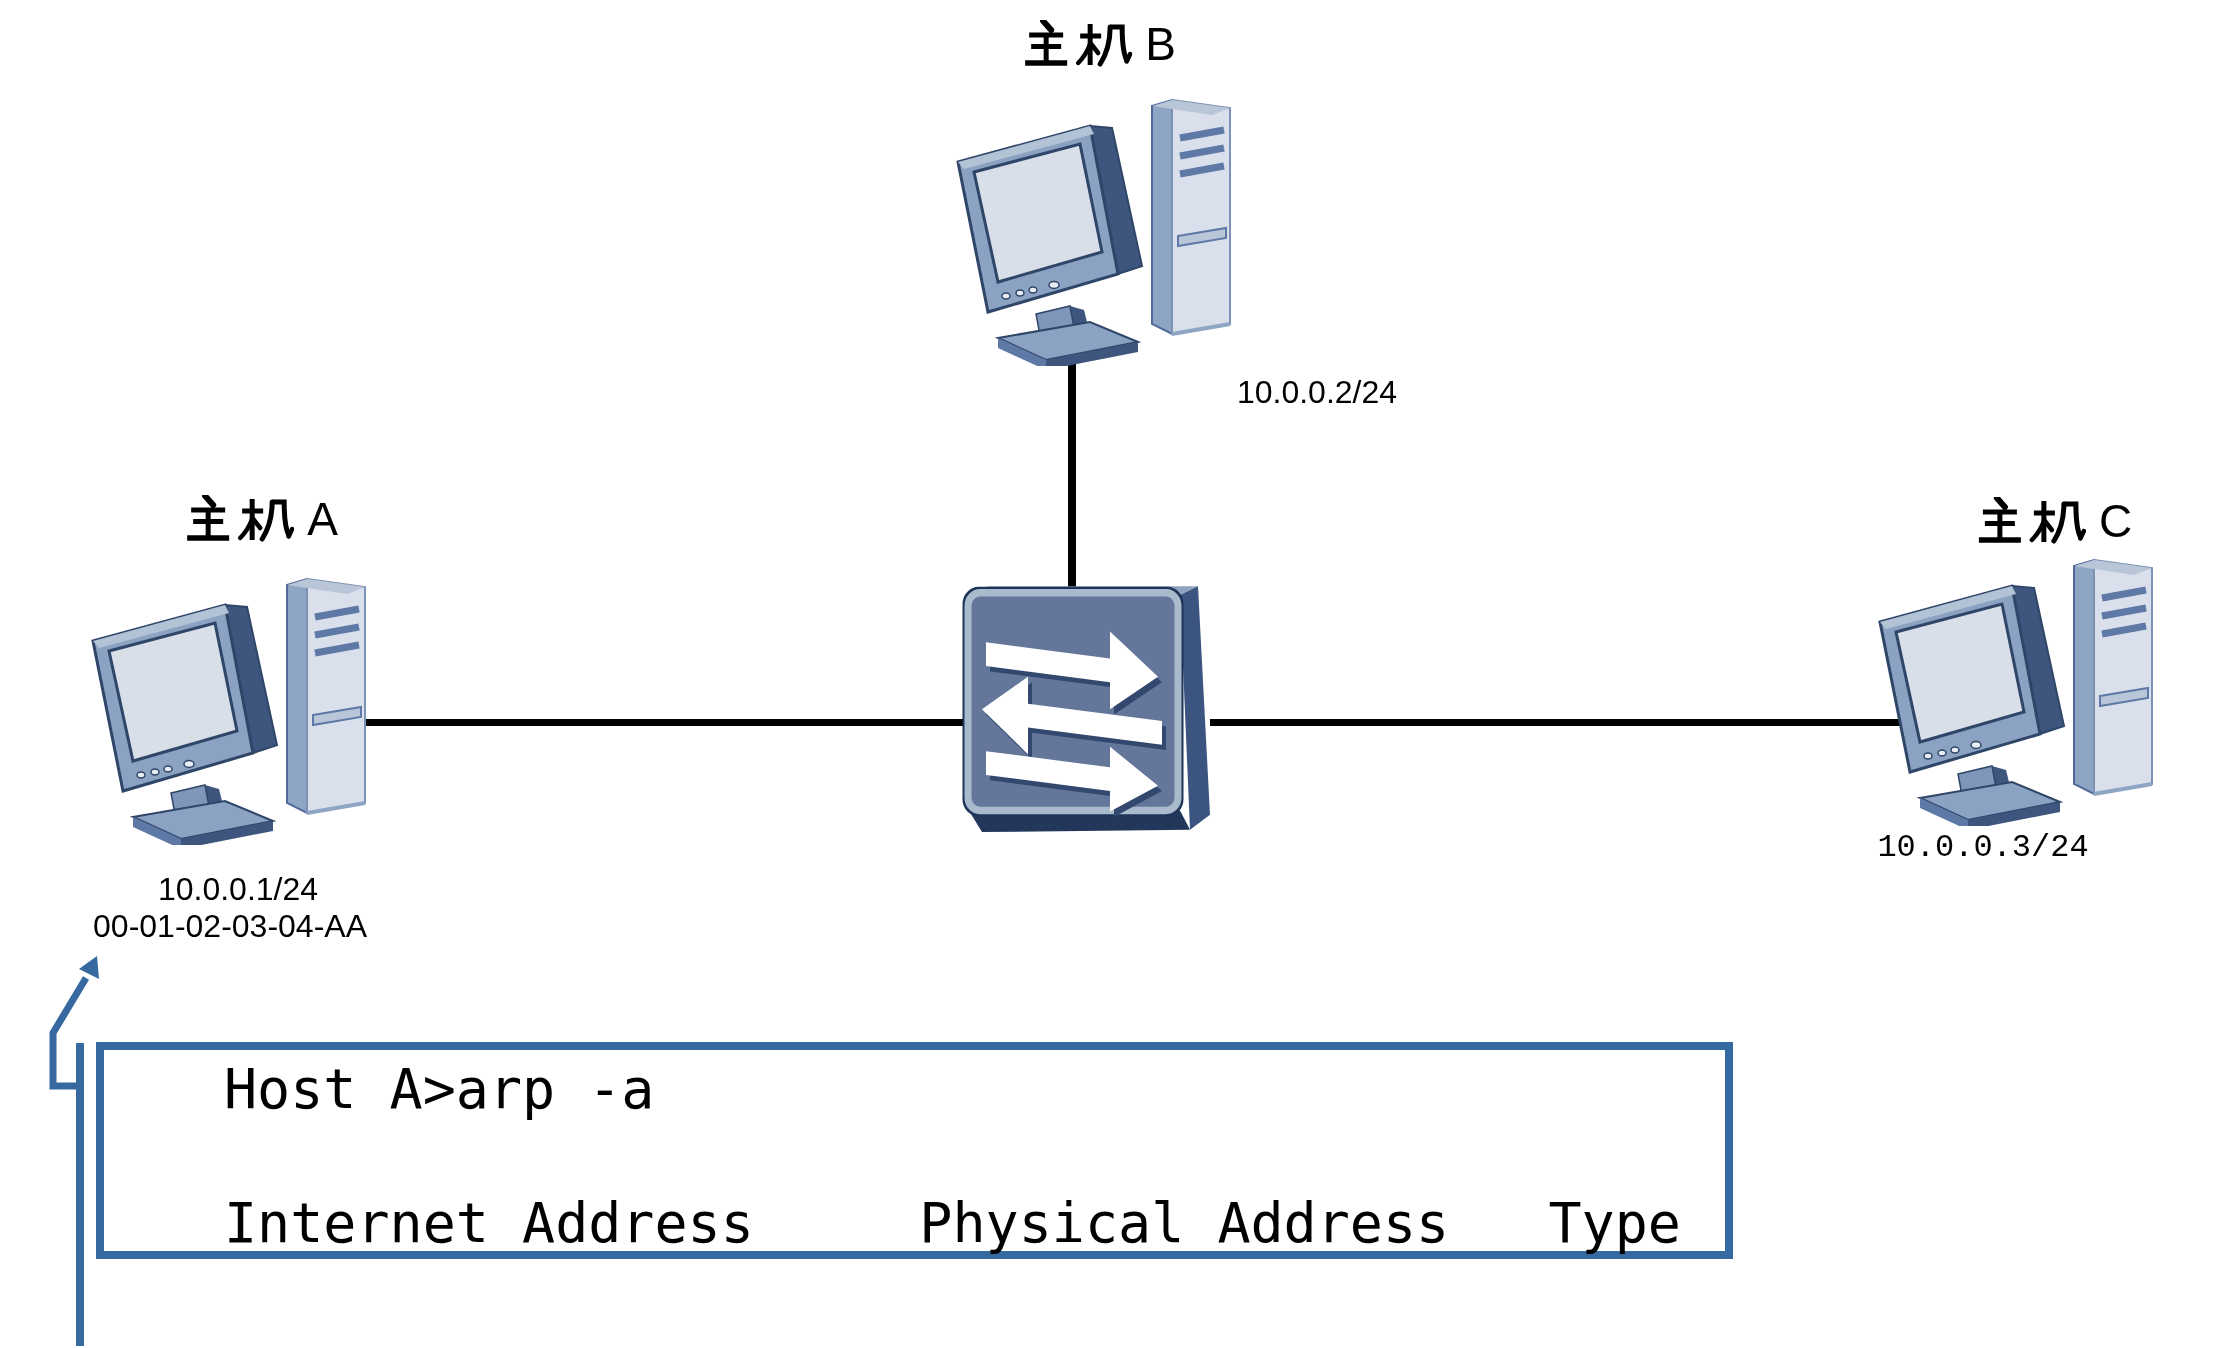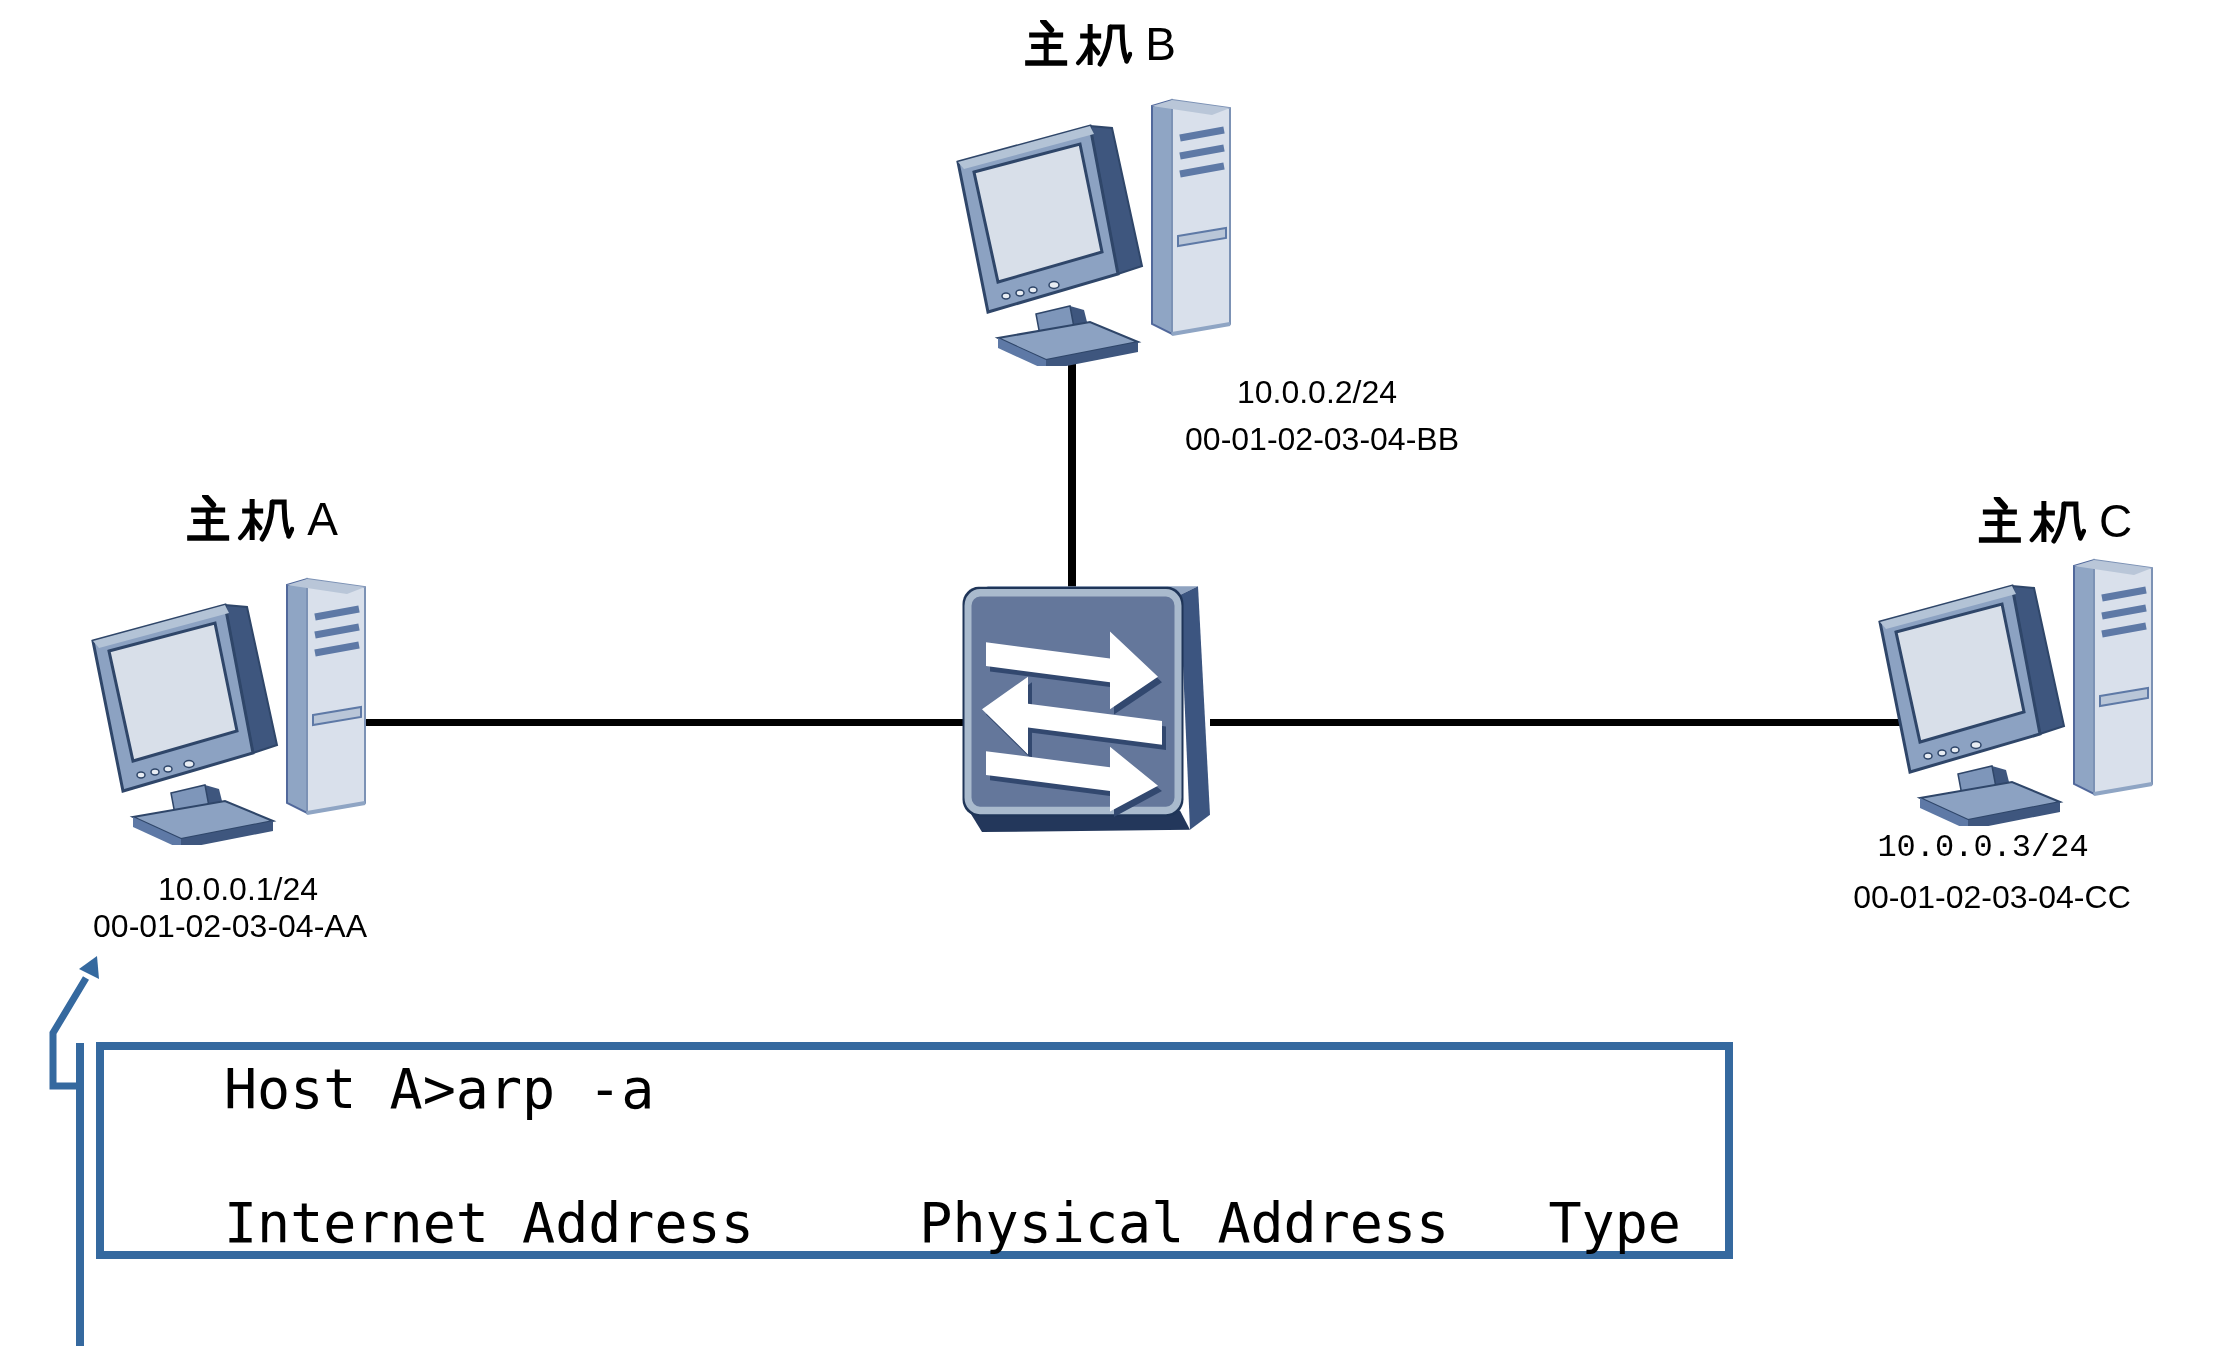--- a/index.html
+++ b/index.html
@@ -95,33 +95,31 @@
   <svg class="abs" style="left:940px;top:66px;" width="300" height="300">
       <use href="#pc"></use>
     </svg>
   <div class="host-name" style="left:1100px;top:19px;" aria-label="主机 B">
     <svg width="108" height="48">
         <use href="#zhuji"></use>
       </svg>
     <span class="letter">B</span>
   </div>
   <div class="addr" style="left:1317px;top:376px;">10.0.0.2/24</div>
-  <div class="addr" style="left:1322px;top:423px;">00-01-02-03-04-BB</div>
 
   <svg class="abs" style="left:1862px;top:526px;" width="300" height="300">
       <use href="#pc"></use>
     </svg>
   <div class="host-name" style="left:2055px;top:496px;" aria-label="主机 C">
     <svg width="108" height="48">
         <use href="#zhuji"></use>
       </svg>
     <span class="letter">C</span>
   </div>
   <div class="addr" style="left:1983px;top:831px;font-family:Liberation Mono, monospace;">10.0.0.3/24</div>
-  <div class="addr" style="left:1992px;top:881px;">00-01-02-03-04-CC</div>
 
   <svg class="abs" style="left:960px;top:582px;" width="252" height="250" viewBox="0 0 252 232" preserveAspectRatio="none">
 
     <polygon points="10,12 220,12 238,4 28,4" fill="#8fa3c0"></polygon>
     <polygon points="220,12 238,4 250,216 230,230" fill="#3c5580"></polygon>
     <polygon points="10,214 220,212 230,230 22,232" fill="#23375b"></polygon>
 
     <rect x="2.5" y="4.5" width="221" height="213" rx="16" fill="#1f3558"></rect>
     <rect x="8" y="10" width="210" height="202" rx="12" fill="#64779b" stroke="#a9bacd" stroke-width="7"></rect>
 

